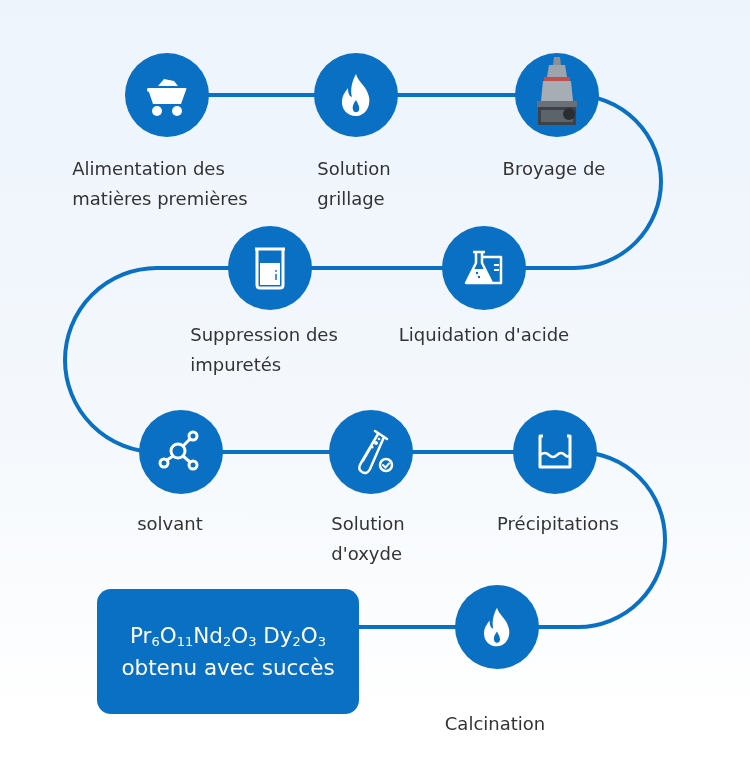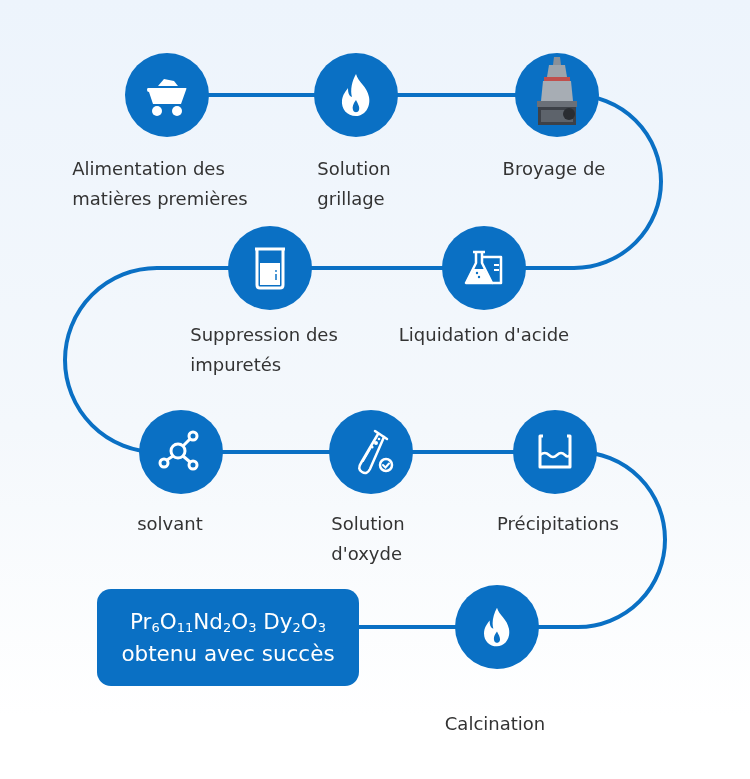--- a/index.html
+++ b/index.html
@@ -13,21 +13,21 @@
     position: absolute; width: 84px; height: 84px; border-radius: 50%;
     background: #0a70c4; display: flex; align-items: center; justify-content: center;
     transform: translate(-50%, -50%);
   }
   .node svg { display: block; }
   .label {
     position: absolute; transform: translateX(-50%); text-align: left;
     color: #333333; font-size: 18px; line-height: 30px; white-space: nowrap;
   }
   .product {
-    position: absolute; left: 97px; top: 589px; width: 262px; height: 97px;
+    position: absolute; left: 97px; top: 589px; width: 262px; height: 125px;
     background: #0a70c4; border-radius: 14px; color: #ffffff;
     display: flex; flex-direction: column; align-items: center; justify-content: center;
     font-size: 21.5px; line-height: 32px; text-align: right;
   }
   .product sub { font-size: 13px; vertical-align: -3px; line-height: 0; }
 </style>
 </head>
 <body>
 
 <svg id="flow" width="750" height="779" viewBox="0 0 750 779">

